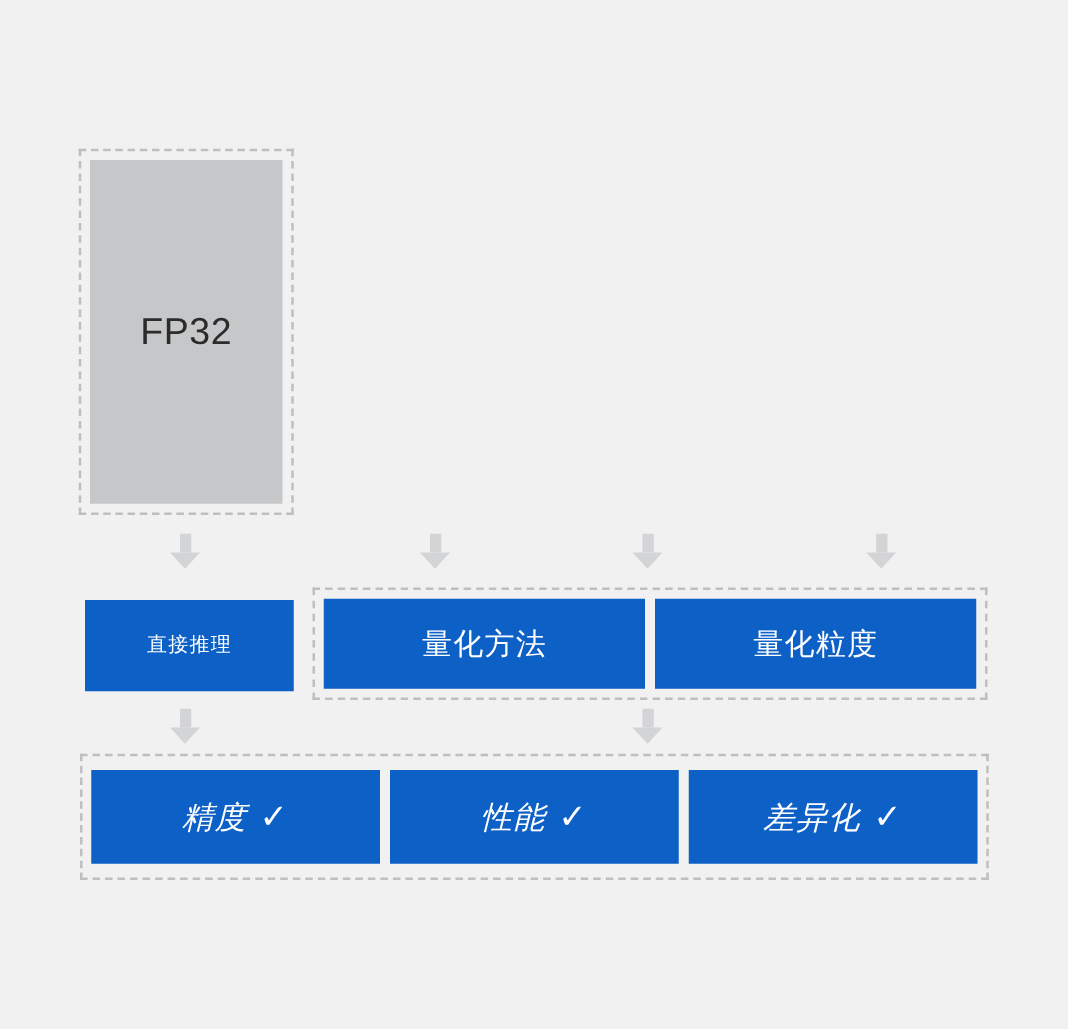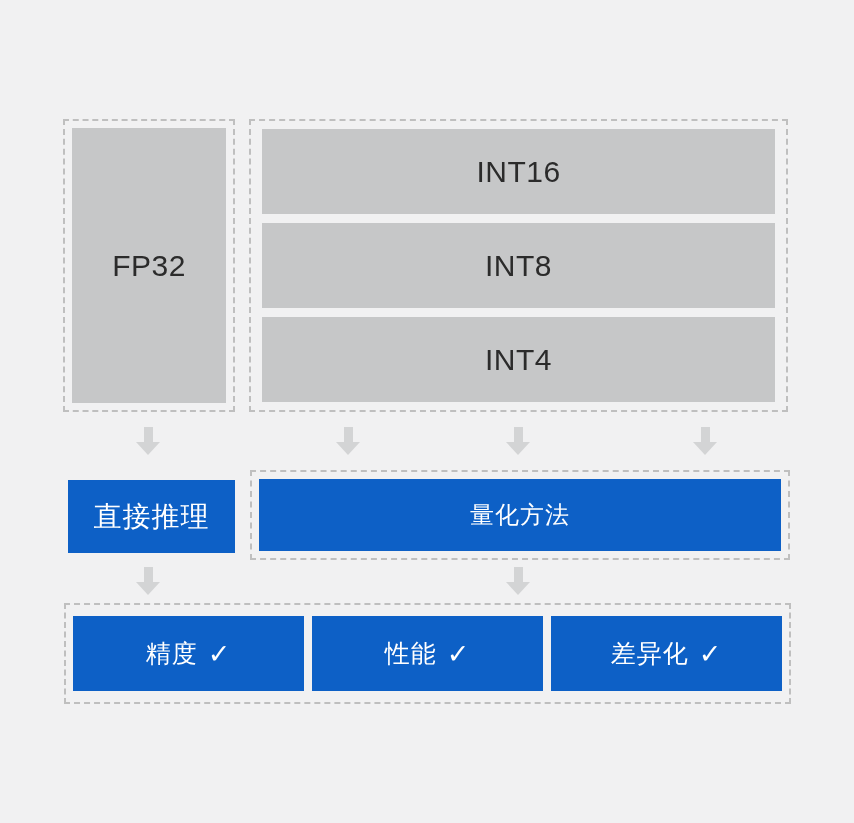--- a/index.html
+++ b/index.html
@@ -58,25 +58,25 @@
     letter-spacing: 1px;
   }
   .direct-box {
     position: absolute;
     left: 68px; top: 480px; width: 167px; height: 73px;
     background: var(--node-blue);
     color: var(--blue-text);
     display: flex;
     align-items: center;
     justify-content: center;
-    font-size: 28px;
+    font-size: 16px;
     font-weight: 500;
     letter-spacing: 1px;
   }
-  .result-panel .blue-box { font-size: 25px; }
+  .result-panel .blue-box { font-size: 25px; font-style: italic; }
   .check {
     margin-left: 10px;
     font-weight: 400;
     font-size: 27px;
   }
   .arrow {
     position: absolute;
     width: 24px;
     height: 28px;
     display: flex;
@@ -99,31 +99,20 @@
 <body>
 
 <div class="canvas">
 
   <div class="panel col fp-panel">
     <div class="gray-box">
       <span>FP32</span>
     </div>
   </div>
 
-  <div class="panel col int-panel">
-    <div class="gray-box">
-      <span>INT16</span>
-    </div>
-    <div class="gray-box">
-      <span>INT8</span>
-    </div>
-    <div class="gray-box">
-      <span>INT4</span>
-    </div>
-  </div>
 
   <div class="arrow" style="left:136px; top:427px;">
     <span class="stem"></span>
     <span class="head"></span>
   </div>
   <div class="arrow" style="left:336px; top:427px;">
     <span class="stem"></span>
     <span class="head"></span>
   </div>
   <div class="arrow" style="left:506px; top:427px;">
@@ -135,20 +124,23 @@
     <span class="head"></span>
   </div>
 
   <div class="direct-box">
     <span>直接推理</span>
   </div>
 
   <div class="panel row quant-panel">
     <div class="blue-box">
       <span>量化方法</span>
+    </div>
+    <div class="blue-box">
+      <span>量化粒度</span>
     </div>
   </div>
 
   <div class="arrow" style="left:136px; top:567px;">
     <span class="stem"></span>
     <span class="head"></span>
   </div>
   <div class="arrow" style="left:506px; top:567px;">
     <span class="stem"></span>
     <span class="head"></span>

